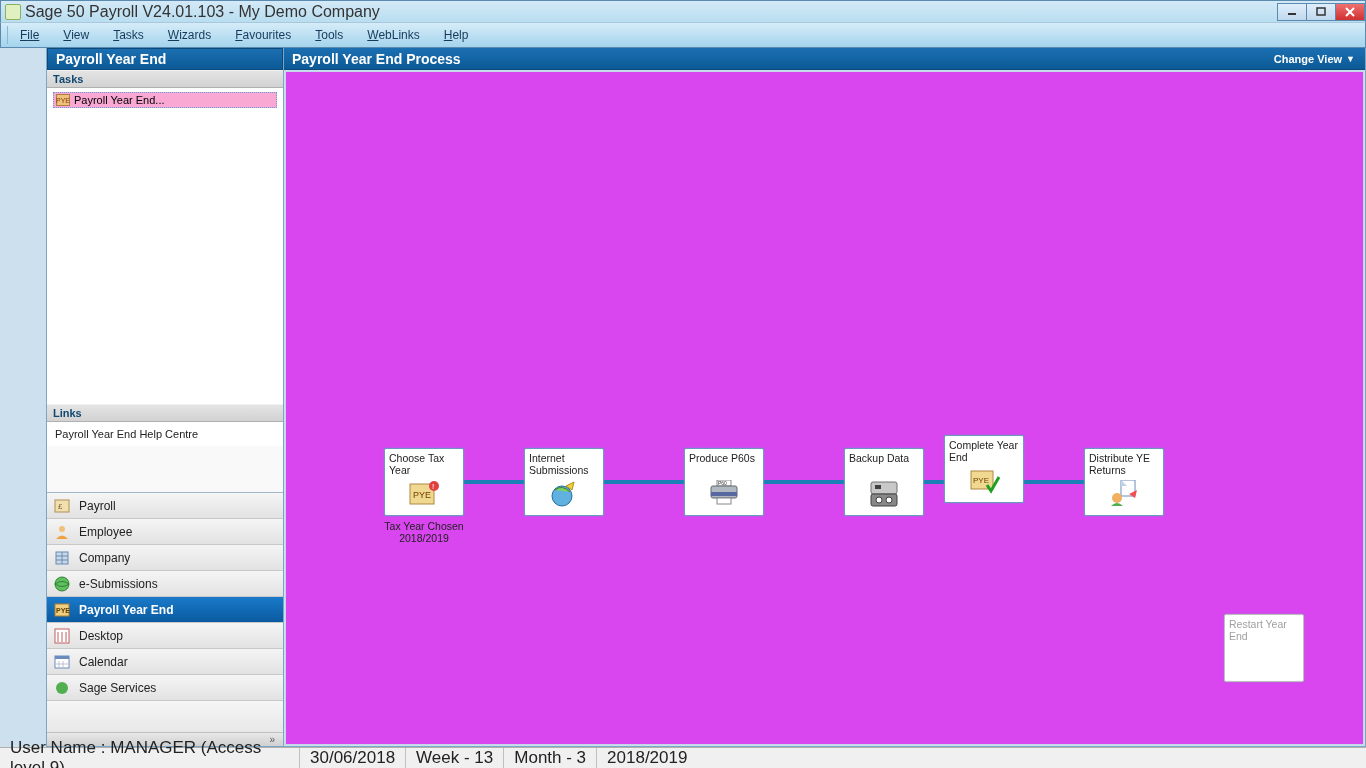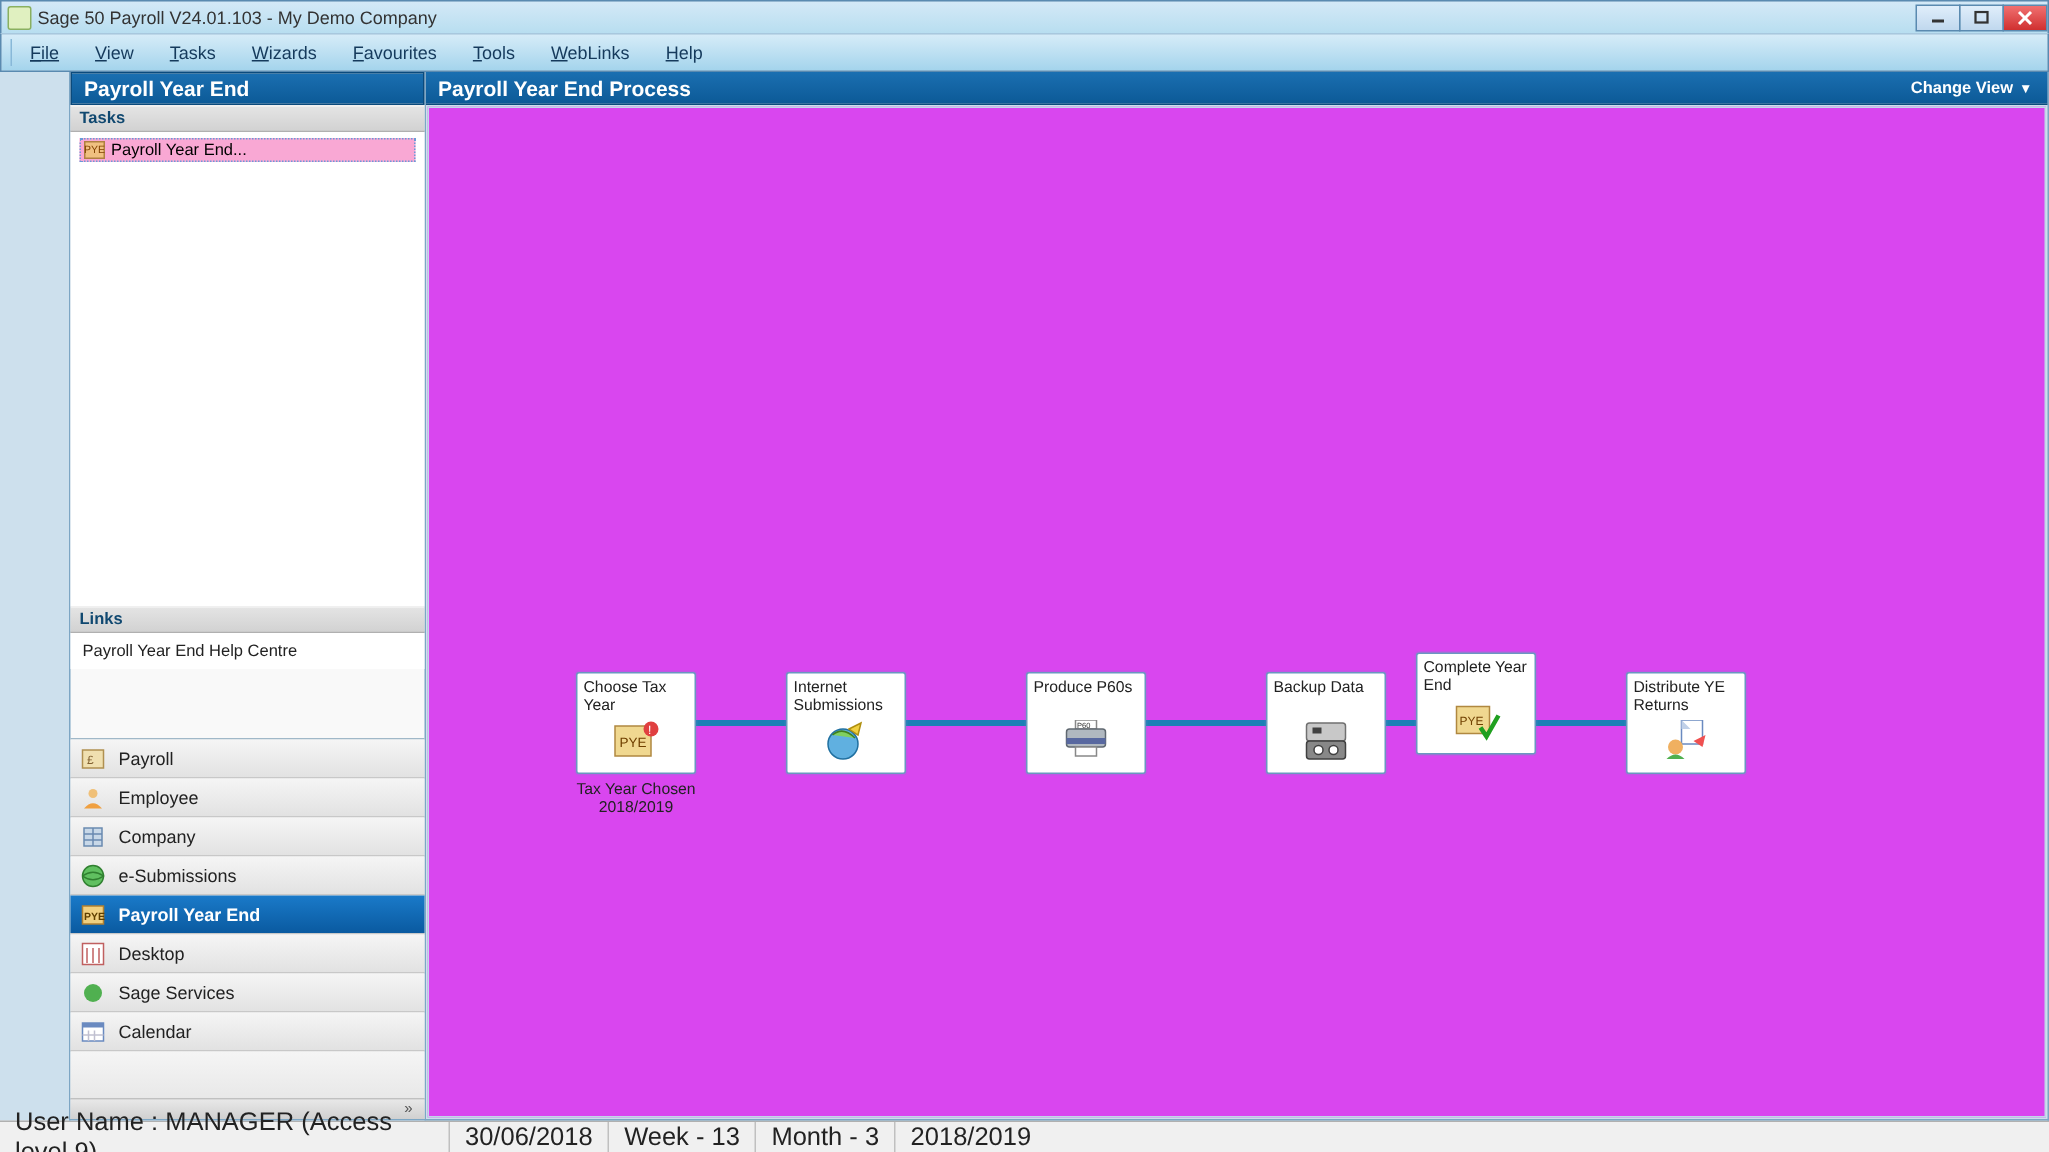--- a/index.html
+++ b/index.html
@@ -5,21 +5,21 @@
 * { box-sizing: border-box; margin: 0; padding: 0; font-family: "Segoe UI", Tahoma, sans-serif; }
 html, body { width: 1366px; height: 768px; overflow: hidden; background: #cde0ed; }
 
 
 .titlebar {
   height: 22px;
   background: linear-gradient(to bottom, #d4e9f7 0%, #b8def0 100%);
   display: flex; align-items: center; justify-content: space-between;
   border: 1px solid #5a8ab0; border-bottom: none;
   padding-left: 4px;
-  font-size: 12px; color: #333;
+  font-size: 16px; color: #333;
 }
 .titlebar .left { display: flex; align-items: center; gap: 4px; }
 .titlebar .app-icon { width: 16px; height: 16px; background: #e0f0c0; border: 1px solid #8ab060; border-radius: 2px; display:inline-block; }
 .window-controls { display: flex; }
 .window-controls .btn {
   width: 30px; height: 18px; border: 1px solid #5a8ab0; margin-left: -1px;
   display: flex; align-items: center; justify-content: center;
   background: linear-gradient(to bottom, #e0eefb, #c0d8ee);
   font-size: 11px; color: #333;
 }
@@ -257,36 +257,36 @@
               <line x1="5" y1="5" x2="5" y2="15" stroke="#c06060"></line>
               <line x1="9" y1="5" x2="9" y2="15" stroke="#c06060"></line>
               <line x1="13" y1="5" x2="13" y2="15" stroke="#c06060"></line>
             </svg>
           </span>
         <span>Desktop</span>
       </div>
       <div class="nav-item">
         <span class="nav-icon">
             <svg width="18" height="18">
-              <circle cx="9" cy="9" r="6" fill="#50b050"></circle>
-            </svg>
-          </span>
-        <span>Sage Services</span>
-      </div>
-      <div class="nav-item">
-        <span class="nav-icon">
-            <svg width="18" height="18">
               <rect x="2" y="3" width="14" height="12" fill="#fff" stroke="#6a8ac0"></rect>
               <rect x="2" y="3" width="14" height="3" fill="#6a8ac0"></rect>
               <line x1="6" y1="8" x2="6" y2="15" stroke="#c0c0d0"></line>
               <line x1="10" y1="8" x2="10" y2="15" stroke="#c0c0d0"></line>
               <line x1="2" y1="11" x2="16" y2="11" stroke="#c0c0d0"></line>
             </svg>
           </span>
         <span>Calendar</span>
+      </div>
+      <div class="nav-item">
+        <span class="nav-icon">
+            <svg width="18" height="18">
+              <circle cx="9" cy="9" r="6" fill="#50b050"></circle>
+            </svg>
+          </span>
+        <span>Sage Services</span>
       </div>
       <div style="flex:1;background:linear-gradient(to bottom,#f5f5f5,#e8e8e8);"></div>
       <div class="expand-bar">»</div>
     </div>
   </div>
 
   <div class="content">
     <div class="content-header">
       <span>Payroll Year End Process</span>
       <span class="change-view">
@@ -381,20 +381,26 @@
                 <rect x="14" y="0" width="14" height="16" fill="#fff" stroke="#6a8ac0"></rect>
                 <path d="M14 0 L20 6 L14 6 Z" fill="#c0d0e8"></path>
                 <circle cx="10" cy="18" r="5" fill="#f0b060"></circle>
                 <path d="M4 26 Q10 20 16 26" fill="#50b050"></path>
                 <path d="M22 14 L30 10 L28 18 Z" fill="#f05050"></path>
               </svg>
           </div>
         </div>
       </div>
 
+      <div class="node restart" style="left:938px; top:542px;">
+        <div class="node-box" style="height:68px;">
+          <div class="label">Restart Year End</div>
+          <div class="icon-area"></div>
+        </div>
+      </div>
 
     </div>
   </div>
 </div>
 
 <div class="statusbar">
   <div class="cell" style="width:300px;">User Name : MANAGER (Access level 9)</div>
   <div class="cell">30/06/2018</div>
   <div class="cell">Week - 13</div>
   <div class="cell">Month - 3</div>

